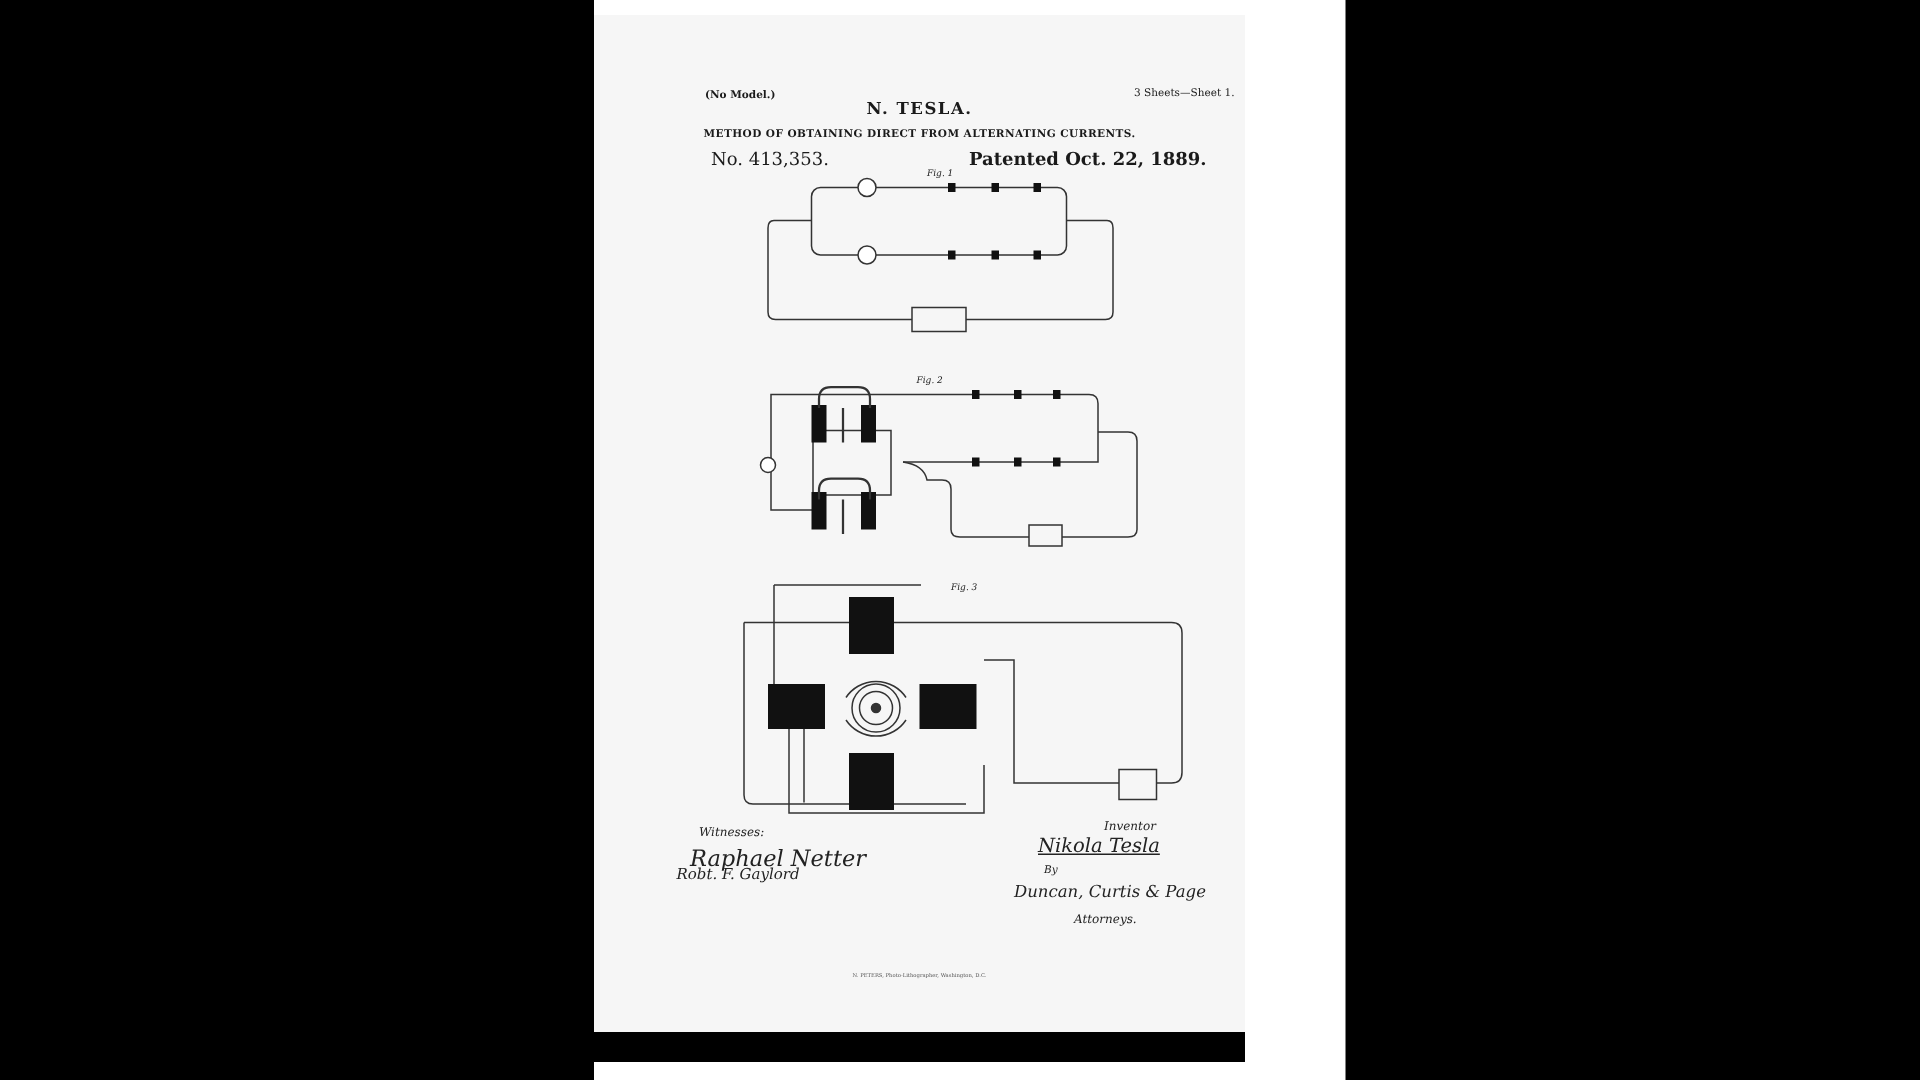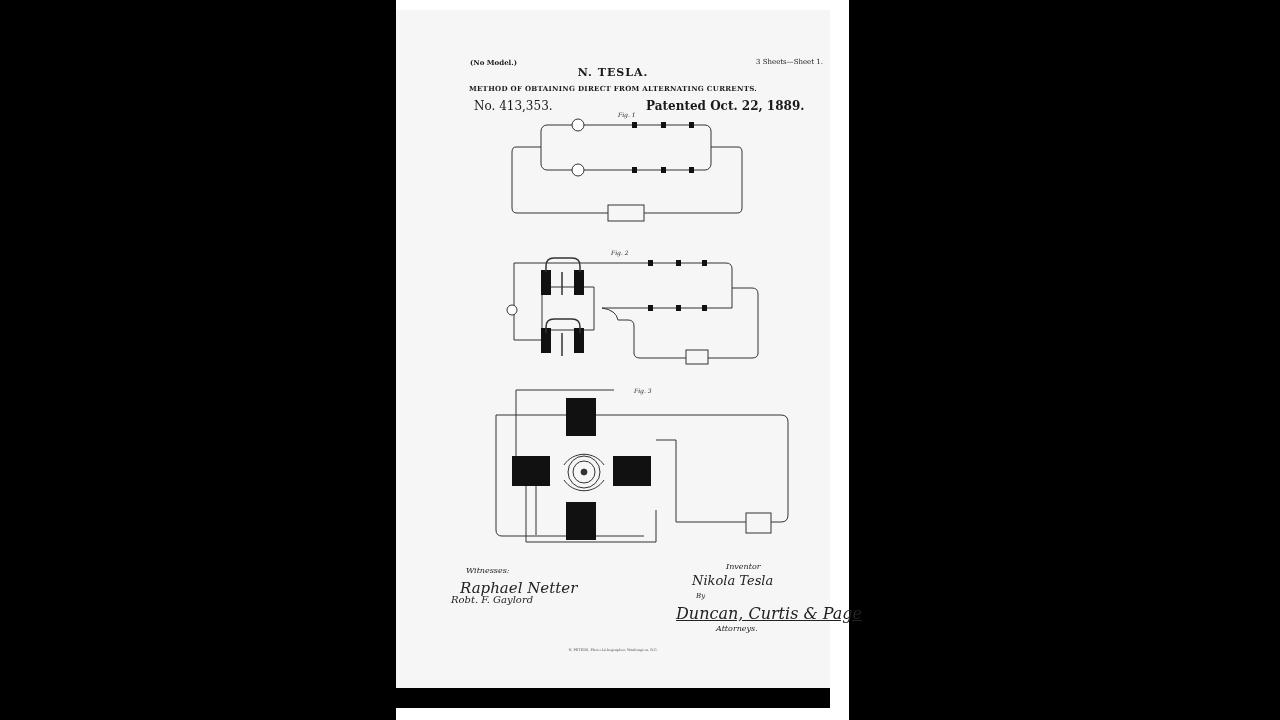--- a/index.html
+++ b/index.html
@@ -1,27 +1,27 @@
 <!DOCTYPE html>
 <html><head>
 <meta charset="utf-8">
 <style>
   html,body{margin:0;padding:0;}
   body{width:1280px;height:720px;background:#000;position:relative;overflow:hidden;font-family:"DejaVu Serif",serif;}
-  .page{position:absolute;left:396px;top:0;width:453px;height:720px;background:#ffffff;}
+  .page{position:absolute;left:396px;top:0;width:501px;height:720px;background:#ffffff;}
   .scan{position:absolute;left:0;top:10px;width:434px;height:678px;background:#f6f6f6;}
   .band{position:absolute;left:0;top:688px;width:434px;height:20px;background:#000;}
   .t{position:absolute;color:#1a1a1a;white-space:nowrap;}
   .nomodel{left:74px;top:48px;font-size:7px;font-weight:bold;}
   .sheets{left:360px;top:48px;font-size:7px;font-weight:normal;}
   .inventor{left:0;width:434px;text-align:center;top:56px;font-size:11px;font-weight:bold;letter-spacing:1px;}
   .title{left:0;width:434px;text-align:center;top:74px;font-size:7px;font-weight:bold;letter-spacing:.3px;}
   .number{left:78px;top:89px;font-size:12px;font-weight:normal;}
   .patented{left:250px;top:89px;font-size:12px;font-weight:bold;text-align:right;}
-  .sig{position:absolute;font-family:"DejaVu Serif",serif;font-style:italic;color:#222;white-space:nowrap;margin-top:16px;}
+  .sig{position:absolute;font-family:"DejaVu Serif",serif;font-style:italic;color:#222;white-space:nowrap;}
   .imprint{left:0;width:434px;text-align:center;top:638px;font-size:3.5px;color:#555;}
   svg{position:absolute;left:0;top:0;}
 </style>
 </head>
 <body>
 
 <div class="page">
   <div class="scan">
     <span class="t nomodel">(No Model.)</span>
     <span class="t sheets">3 Sheets—Sheet 1.</span>
@@ -104,23 +104,23 @@
         <text x="222" y="107">Fig. 1</text>
         <text x="215" y="245">Fig. 2</text>
         <text x="238" y="383">Fig. 3</text>
       </g>
     </svg>
 
     <div>
       <span class="sig" style="left:70px;top:540px;font-size:8px;">Witnesses:</span>
       <span class="sig" style="left:64px;top:553px;font-size:15px;">Raphael Netter</span>
       <span class="sig" style="left:55px;top:568px;font-size:10px;">Robt. F. Gaylord</span>
-      <span class="sig" style="left:330px;top:536px;font-size:8px;">Inventor</span>
-      <span class="sig" style="left:296px;top:547px;font-size:13px;">Nikola Tesla</span>
+      <span class="sig" style="left:340px;top:536px;font-size:8px;">Inventor</span>
+      <span class="sig" style="left:296px;top:547px;font-size:13px;text-decoration:underline;">Nikola Tesla</span>
       <span class="sig" style="left:300px;top:566px;font-size:7px;">By</span>
-      <span class="sig" style="left:280px;top:578px;font-size:16px;text-decoration:underline;">Duncan, Curtis &amp; Page</span>
+      <span class="sig" style="left:280px;top:578px;font-size:11px;">Duncan, Curtis &amp; Page</span>
       <span class="sig" style="left:320px;top:598px;font-size:8px;">Attorneys.</span>
     </div>
 
     <span class="t imprint">N. PETERS, Photo-Lithographer, Washington, D.C.</span>
   </div>
   <div class="band"></div>
 </div>
 
 </body></html>

